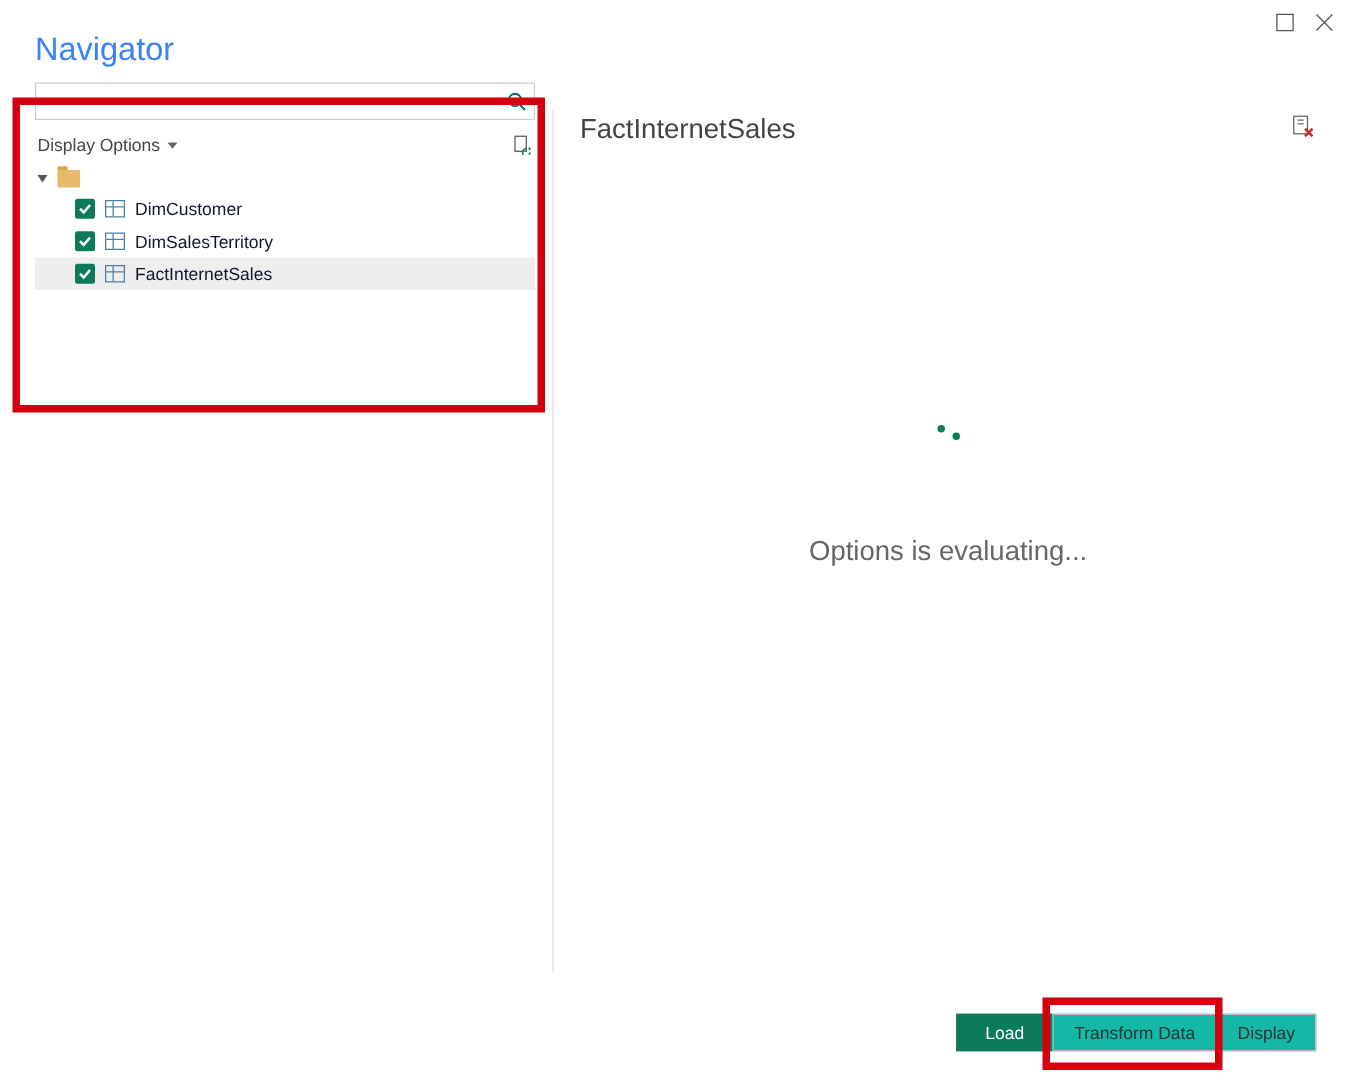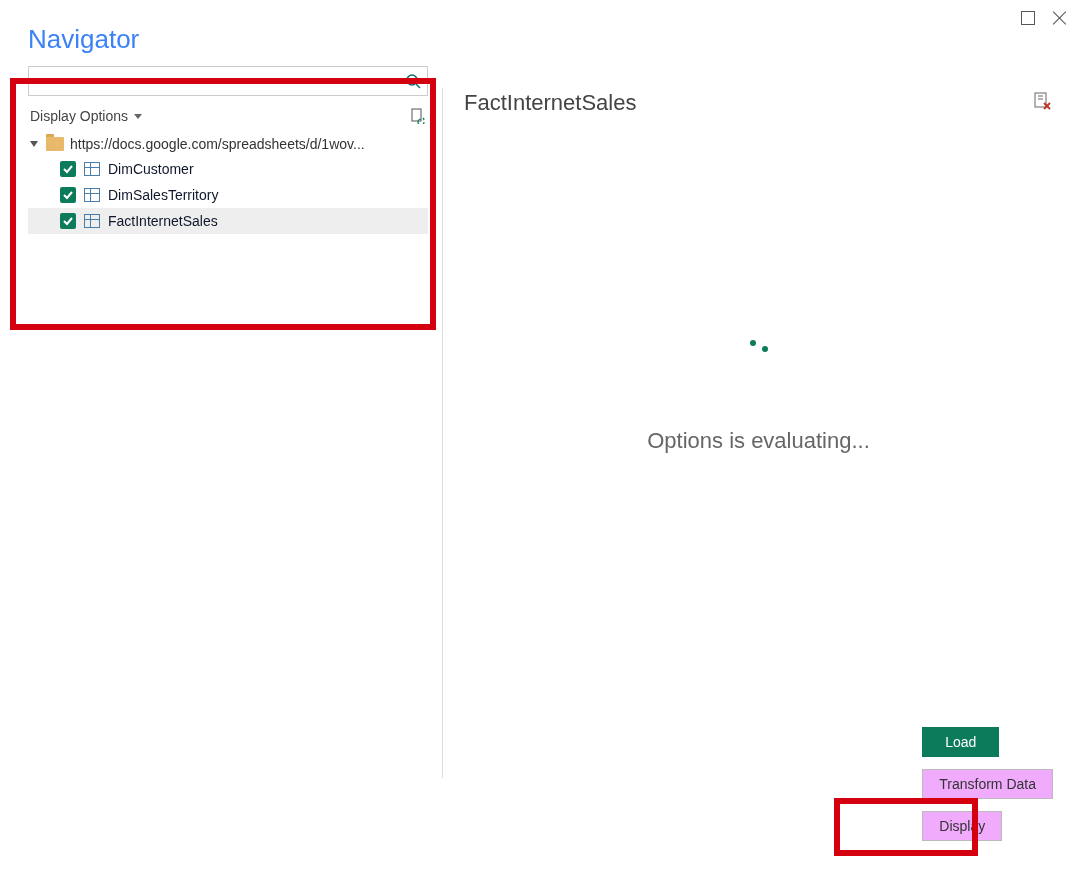--- a/index.html
+++ b/index.html
@@ -212,30 +212,28 @@
   .preview-msg {
     font-size: 22px;
     color: #666;
   }
 
   
   .footer {
     position: absolute;
     right: 28px; bottom: 30px;
     display: flex;
-    gap: 12px;
     align-items: flex-start;
-    flex-direction: column;
   }
   .btn {
     height: 30px;
     padding: 0 16px;
     font-size: 14px;
     border: 1px solid #bbb;
-    background: #f0abfc;
+    background: #14b8a6;
     color: #333;
     cursor: pointer;
     display: flex; align-items: center; justify-content: center;
   }
   .btn.primary {
     background: #0c7b5b;
     border-color: #0c7b5b;
     color: #fff;
     padding: 0 22px;
   }
@@ -268,21 +266,20 @@
       <rect x="2" y="1" width="9" height="12" fill="none" stroke="currentColor"></rect>
       <path d="M11 11 a3 3 0 1 0 3 3" fill="none" stroke="#0c7b5b" stroke-width="1.2"></path>
       <path d="M13 10 l1 1 l-1 1" fill="none" stroke="#0c7b5b" stroke-width="1.2"></path>
     </svg>
   </div>
 
   <div class="tree">
     <div class="tree-root">
       <span class="caret"></span>
       <span class="folder-icon"></span>
-      <span class="rootlabel">https://docs.google.com/spreadsheets/d/1wov...</span>
     </div>
 
     <div class="tree-item">
       <span class="chk">
         <svg viewBox="0 0 12 12">
             <path d="M2 6 L5 9 L10 3" stroke="#fff" stroke-width="2" fill="none"></path>
           </svg>
       </span>
       <span class="table-icon"></span>
       <span class="itemlabel">DimCustomer</span>

